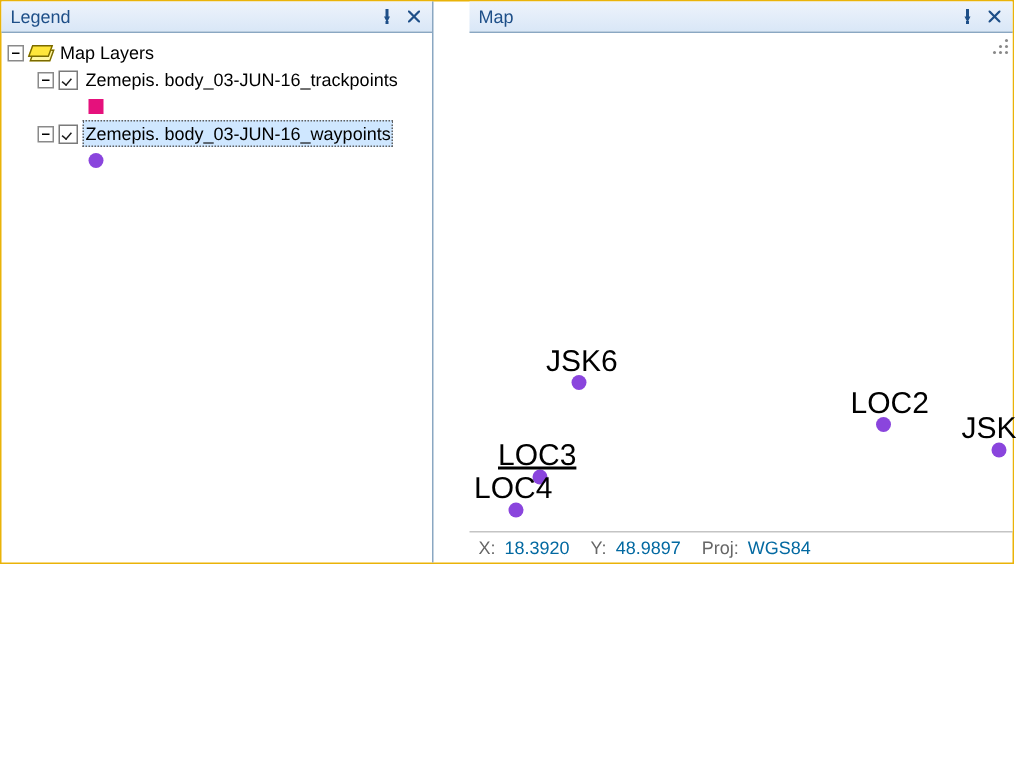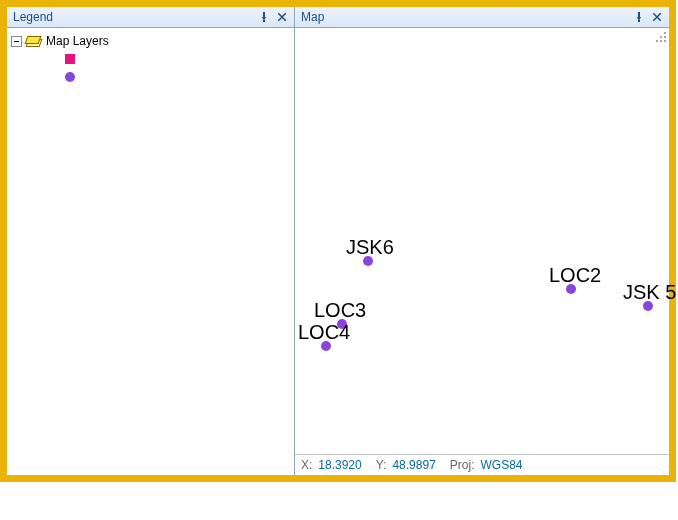--- a/index.html
+++ b/index.html
@@ -8,36 +8,37 @@
     width: 678px;
     height: 520px;
     font-family: "Segoe UI", Tahoma, sans-serif;
     font-size: 12px;
     background: #ffffff;
     overflow: hidden;
   }
   .app {
     display: flex;
     width: 676px;
-    height: 482px;
-    border: 7px solid #eab308;
+    height: 376px;
+    border: 1px solid #eab308;
     box-sizing: border-box;
   }
   .panel {
     display: flex;
     flex-direction: column;
     box-sizing: border-box;
   }
   .legend-panel {
     width: 288px;
     border-right: 1px solid #8aa7c2;
   }
   .map-panel {
     flex: 1;
     position: relative;
+    margin-left: 24px;
   }
   .panel-header {
     height: 20px;
     display: flex;
     align-items: center;
     padding: 0 4px 0 6px;
     color: #1e4f88;
     font-size: 12px;
     background: linear-gradient(to bottom, #eef3fb 0%, #d9e7f7 100%);
     border-bottom: 1px solid #8aa7c2;
@@ -213,25 +214,37 @@
         <span class="expander"></span>
         <span class="layers-icon">
             <span class="l1"></span>
             <span class="l2"></span>
           </span>
         <span class="layer-text">Map Layers</span>
       </div>
 
       <div class="tree-row">
         <span class="spacer-indent"></span>
+        <span class="expander"></span>
+        <span class="checkbox checked"></span>
+        <span class="layer-text">Zemepis. body_03-JUN-16_trackpoints</span>
+      </div>
+      <div class="tree-row">
+        <span class="spacer-indent"></span>
           <span class="spacer-indent"></span>
           <span class="spacer-small"></span>
         <span class="sym-square"></span>
       </div>
 
+      <div class="tree-row">
+        <span class="spacer-indent"></span>
+        <span class="expander"></span>
+        <span class="checkbox checked"></span>
+        <span class="layer-text selected">Zemepis. body_03-JUN-16_waypoints</span>
+      </div>
       <div class="tree-row">
         <span class="spacer-indent"></span>
           <span class="spacer-indent"></span>
           <span class="spacer-small"></span>
         <span class="sym-circle"></span>
       </div>
     </div>
   </div>
 
   <div class="panel map-panel">
@@ -259,21 +272,21 @@
             <circle cx="6" cy="10" r="1" fill="#888"></circle>
             <circle cx="10" cy="10" r="1" fill="#888"></circle>
         </svg>
       </span>
     <div class="wp" style="left: 73px; top: 233px;">
           <div class="dot"></div>
           <div class="lbl" style="left: -22px; top: -25px;">JSK6</div>
         </div>
         <div class="wp" style="left: 47px; top: 296px;">
           <div class="dot"></div>
-          <div class="lbl" style="left: -28px; top: -25px;">LOC3</div>
+          <div class="lbl" style="left: -28px; top: -25px; text-decoration: underline;">LOC3</div>
         </div>
         <div class="wp" style="left: 31px; top: 318px;">
           <div class="dot"></div>
           <div class="lbl" style="left: -28px; top: -25px;">LOC4</div>
         </div>
         <div class="wp" style="left: 276px; top: 261px;">
           <div class="dot"></div>
           <div class="lbl" style="left: -22px; top: -25px;">LOC2</div>
         </div>
         <div class="wp" style="left: 353px; top: 278px;">

